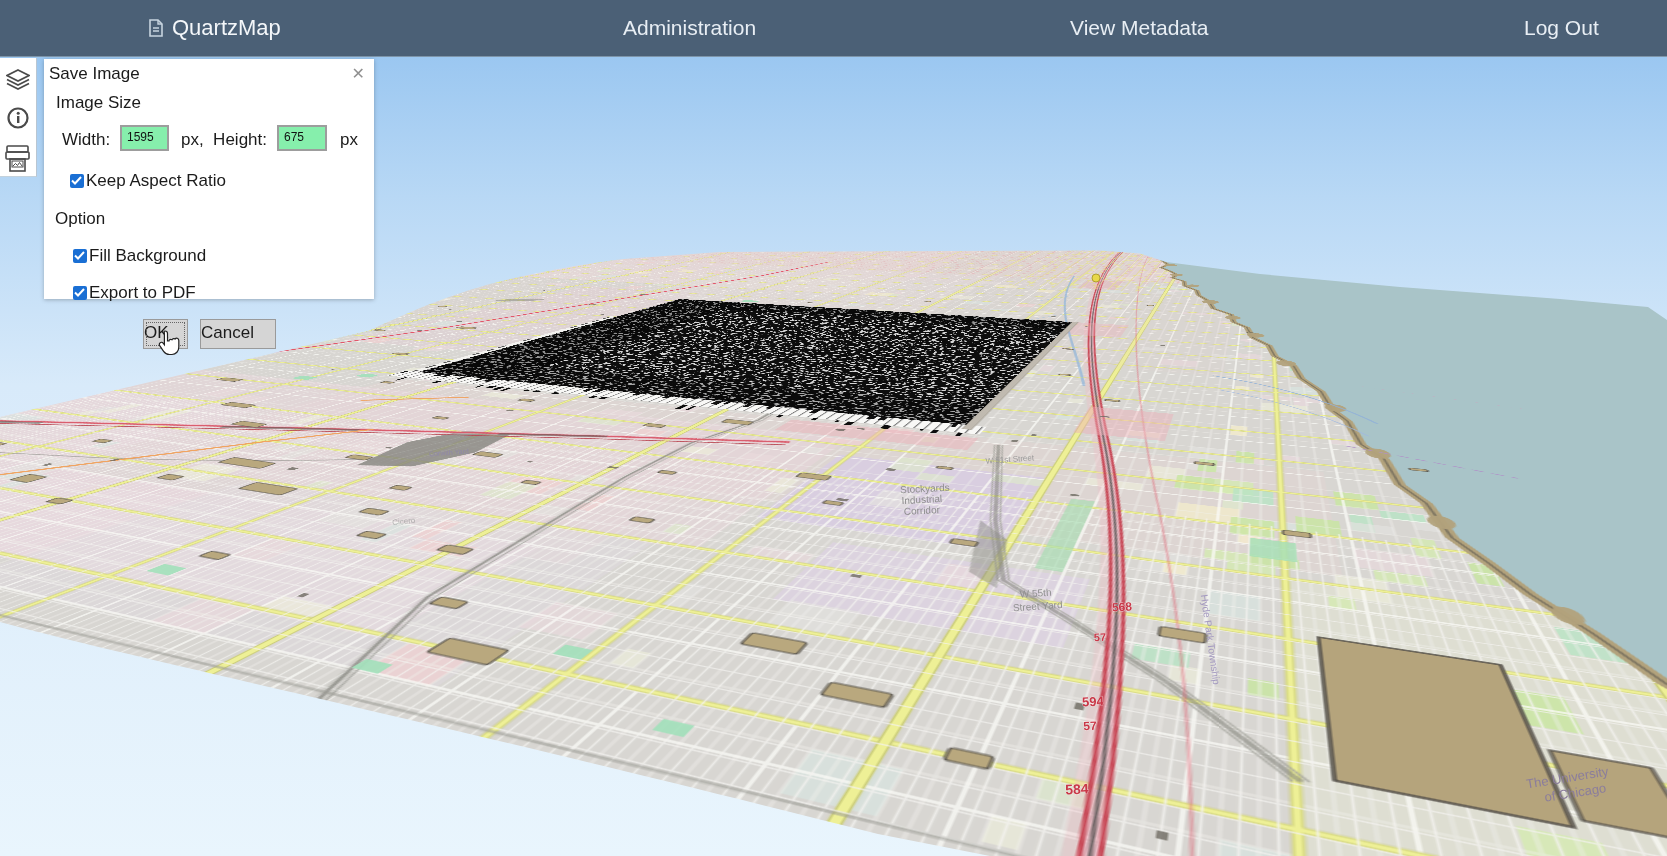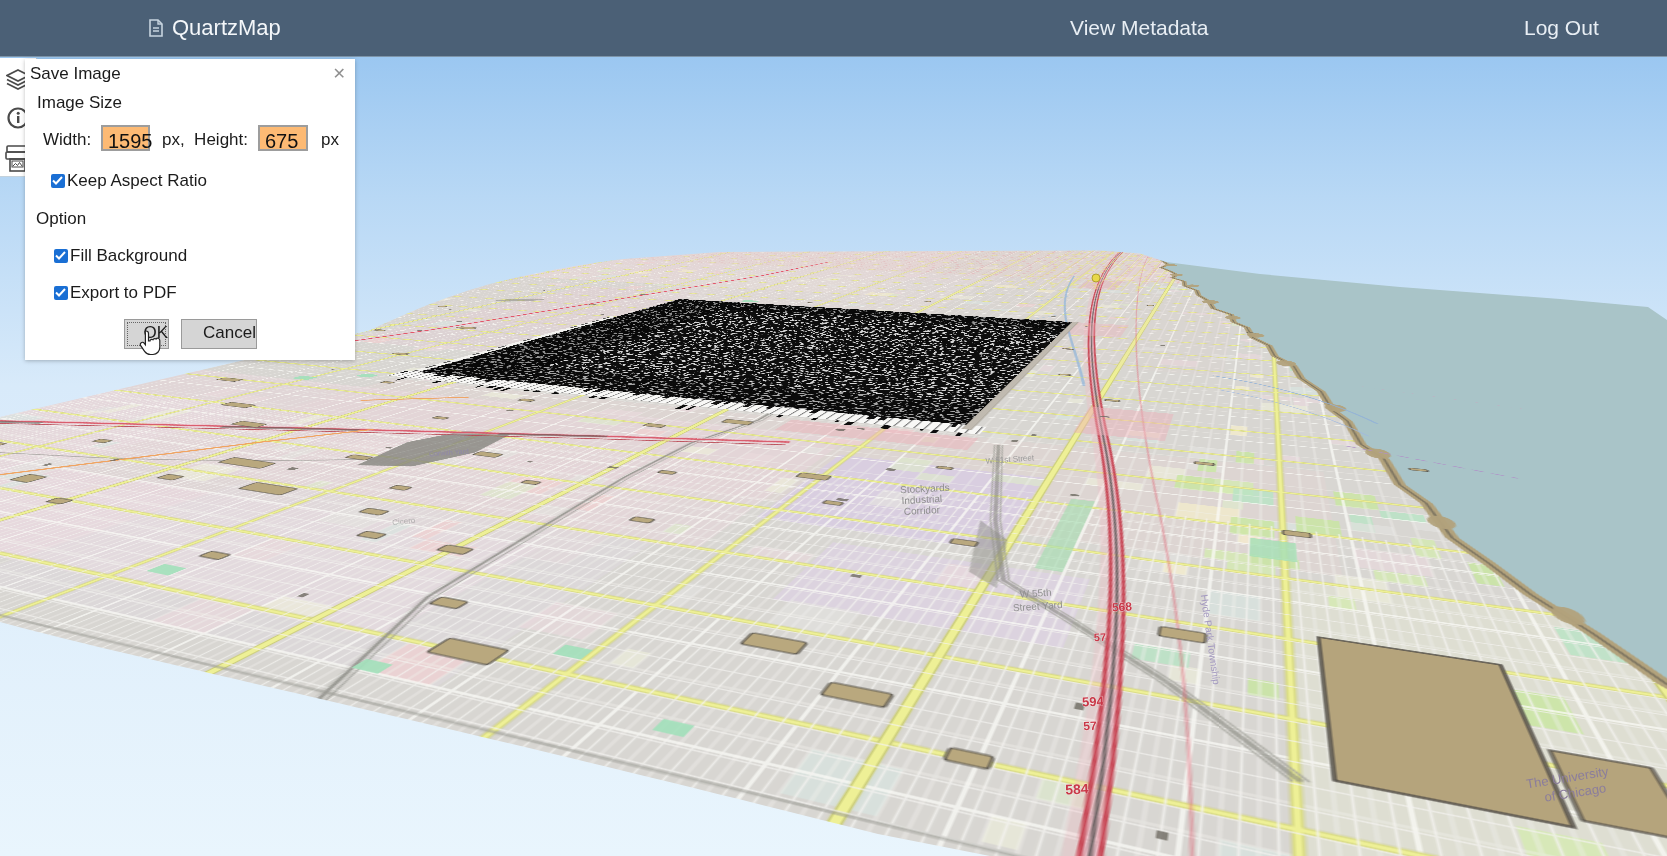--- a/index.html
+++ b/index.html
@@ -2,26 +2,26 @@
 <html><head><meta charset="utf-8"><style>
 *{margin:0;padding:0;box-sizing:border-box}
 html,body{width:1667px;height:856px;overflow:hidden;font-family:"Liberation Sans",sans-serif}
 body{background:linear-gradient(to bottom,#8fc0ef 0,#b8d8f5 197px,#d8eafa 385px,#e9f5fd 856px);position:relative}
 #scene{position:absolute;left:0;top:0;width:1667px;height:856px;overflow:hidden}
 #ground{position:absolute;left:0;top:0;width:1970px;height:2295px;transform-origin:0 0;transform:matrix3d(0.25468990,-0.01969665,0,-0.00013369,-0.39764267,-0.04302217,0,-0.00031490,0,0,1,0,717.1687,236.1868,0,1.0000);}
 #overlay{position:absolute;left:0;top:0;z-index:5}
 #nav{position:absolute;left:0;top:0;width:1667px;height:57px;background:#4b6076;z-index:10;color:#eef2f6;border-bottom:1px solid #7e95a9}
 .nv{position:absolute;top:0;line-height:56px;font-size:21px;color:#e8eef4}
 #toolbar{position:absolute;left:0;top:58px;width:37px;height:119px;background:#fff;z-index:11;border-right:1px solid #b9c6d2;border-bottom:1px solid #c4d2dc}
-#dlg{position:absolute;left:25px;top:59px;width:330px;height:301px;background:#fff;z-index:12;font-size:17px;color:#1b1b1b;box-shadow:0 1px 4px rgba(0,0,0,.25)}
+#dlg{position:absolute;left:44px;top:59px;width:330px;height:240px;background:#fff;z-index:12;font-size:17px;color:#1b1b1b;box-shadow:0 1px 4px rgba(0,0,0,.25)}
 .und{}
 .cb{display:inline-block;width:14px;height:14px;background:#1a6fd4;border-radius:2px;vertical-align:-2px;margin-right:2px;position:relative}
 .cb svg{position:absolute;left:1px;top:2px}
-.inp{display:inline-block;border:2px solid #9d9d9d;background:#fdba74;height:26px;font-size:20px;padding:3px 4px 0 5px;color:#111}
-.btn{display:inline-block;border:1px solid #9a9a9a;background:#d5d5d5;height:30px;text-align:right;font-size:17px;padding-top:3px}
+.inp{display:inline-block;border:2px solid #9d9d9d;background:#86efac;height:26px;font-size:12px;padding:3px 4px 0 5px;color:#111}
+.btn{display:inline-block;border:1px solid #9a9a9a;background:#d5d5d5;height:30px;text-align:left;font-size:17px;padding-top:3px}
 </style></head><body>
 <div id="scene">
     <div id="ground"><svg xmlns="http://www.w3.org/2000/svg" width="1970" height="2295" viewBox="550 -450 1970 2295">
         <defs>
 <filter id="nz" x="0" y="0" width="100%" height="100%">
  <feTurbulence type="fractalNoise" baseFrequency="0.2" numOctaves="2" seed="7" result="t"></feTurbulence>
  <feColorMatrix in="t" type="matrix" values="0 0 0 0 0  0 0 0 0 0  0 0 0 0 0  1 1 1 0 -1.05" result="a"></feColorMatrix>
  <feComponentTransfer in="a" result="th">
               <feFuncA type="discrete" tableValues="0 0 0 1 1"></feFuncA>
             </feComponentTransfer>
@@ -969,20 +969,21 @@
         <circle cx="1096" cy="278" r="4" fill="#e8d84a" stroke="#b0a030" stroke-width="1"></circle>
       </g>
     </svg></div>
 <div id="nav">
  <svg style="position:absolute;left:149px;top:19px" width="14" height="18" viewBox="0 0 14 18">
       <path d="M1 1 h8 l4 4 v12 h-12 z" fill="none" stroke="#c7d4df" stroke-width="1.6"></path>
       <path d="M9 1 v4 h4" fill="none" stroke="#c7d4df" stroke-width="1.4"></path>
       <path d="M4 9 h6 M4 12 h6" stroke="#c7d4df" stroke-width="1.3"></path>
     </svg>
  <div class="nv" style="left:172px;font-weight:normal;font-size:22px;color:#f4f7fa">QuartzMap</div>
+ <div class="nv" style="left:623px">Administration</div>
  <div class="nv" style="left:1070px">View Metadata</div>
  <div class="nv" style="left:1524px">Log Out</div>
 </div>
 <div id="toolbar">
  <svg style="position:absolute;left:6px;top:11px" width="24" height="21" viewBox="0 0 24 21">
   <path d="M12 1 L23 6.5 12 12 1 6.5 Z" fill="none" stroke="#4a4a4a" stroke-width="1.7"></path>
   <path d="M1 10.5 L12 16 23 10.5 M1 14.5 L12 20 23 14.5" fill="none" stroke="#4a4a4a" stroke-width="1.7"></path>
  </svg>
  <svg style="position:absolute;left:7px;top:49px" width="22" height="22" viewBox="0 0 22 22">
   <circle cx="11" cy="11" r="9.5" fill="none" stroke="#4a4a4a" stroke-width="2.2"></circle>

